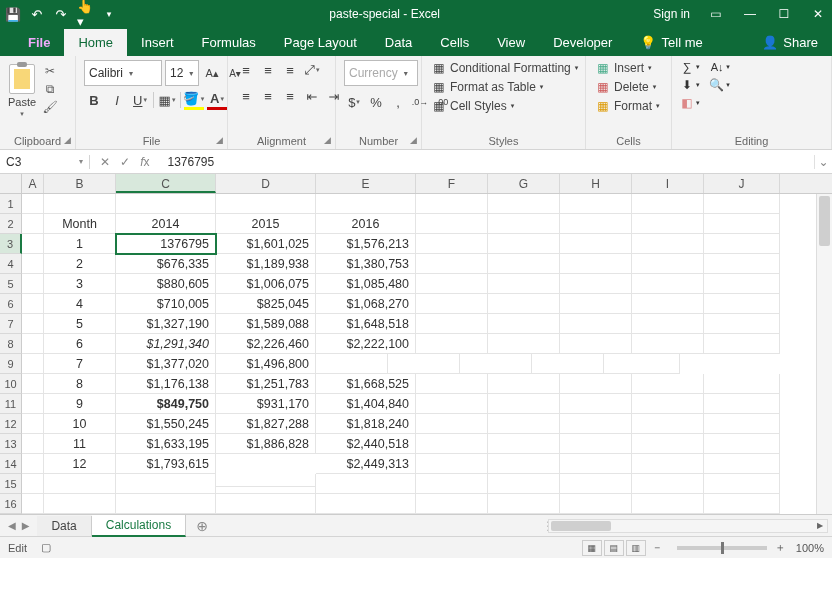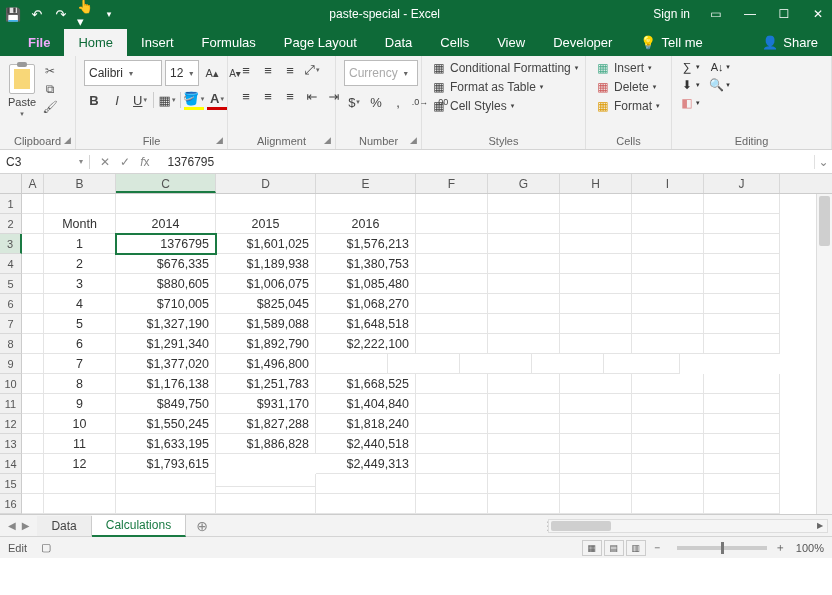--- a/index.html
+++ b/index.html
@@ -394,22 +394,22 @@
         <div class="cell " style="width: 72px;"></div>
         <div class="cell " style="width: 72px;"></div>
         <div class="cell " style="width: 72px;"></div>
         <div class="cell " style="width: 72px;"></div>
         <div class="cell " style="width: 76px;"></div>
       </div>
       <div class="datarow">
         <div class="rowhdr">8</div>
         <div class="cell " style="width: 22px;"></div>
         <div class="cell c" style="width: 72px;">6</div>
-        <div class="cell r" style="width: 100px;">$1,291,340</div>
-        <div class="cell r" style="width: 100px;">$1,892,790</div>
+        <div class="cell r" style="width: 100px; font-style: italic;">$1,291,340</div>
+        <div class="cell r" style="width: 100px;">$2,226,460</div>
         <div class="cell r" style="width: 100px;">$2,222,100</div>
         <div class="cell " style="width: 72px;"></div>
         <div class="cell " style="width: 72px;"></div>
         <div class="cell " style="width: 72px;"></div>
         <div class="cell " style="width: 72px;"></div>
         <div class="cell " style="width: 76px;"></div>
       </div>
       <div class="datarow">
         <div class="rowhdr">9</div>
         <div class="cell " style="width: 22px;"></div>
@@ -432,21 +432,21 @@
         <div class="cell " style="width: 72px;"></div>
         <div class="cell " style="width: 72px;"></div>
         <div class="cell " style="width: 72px;"></div>
         <div class="cell " style="width: 72px;"></div>
         <div class="cell " style="width: 76px;"></div>
       </div>
       <div class="datarow">
         <div class="rowhdr">11</div>
         <div class="cell " style="width: 22px;"></div>
         <div class="cell c" style="width: 72px;">9</div>
-        <div class="cell r" style="width: 100px;">$849,750</div>
+        <div class="cell r" style="width: 100px; font-weight: bold;">$849,750</div>
         <div class="cell r" style="width: 100px;">$931,170</div>
         <div class="cell r" style="width: 100px;">$1,404,840</div>
         <div class="cell " style="width: 72px;"></div>
         <div class="cell " style="width: 72px;"></div>
         <div class="cell " style="width: 72px;"></div>
         <div class="cell " style="width: 72px;"></div>
         <div class="cell " style="width: 76px;"></div>
       </div>
       <div class="datarow">
         <div class="rowhdr">12</div>

